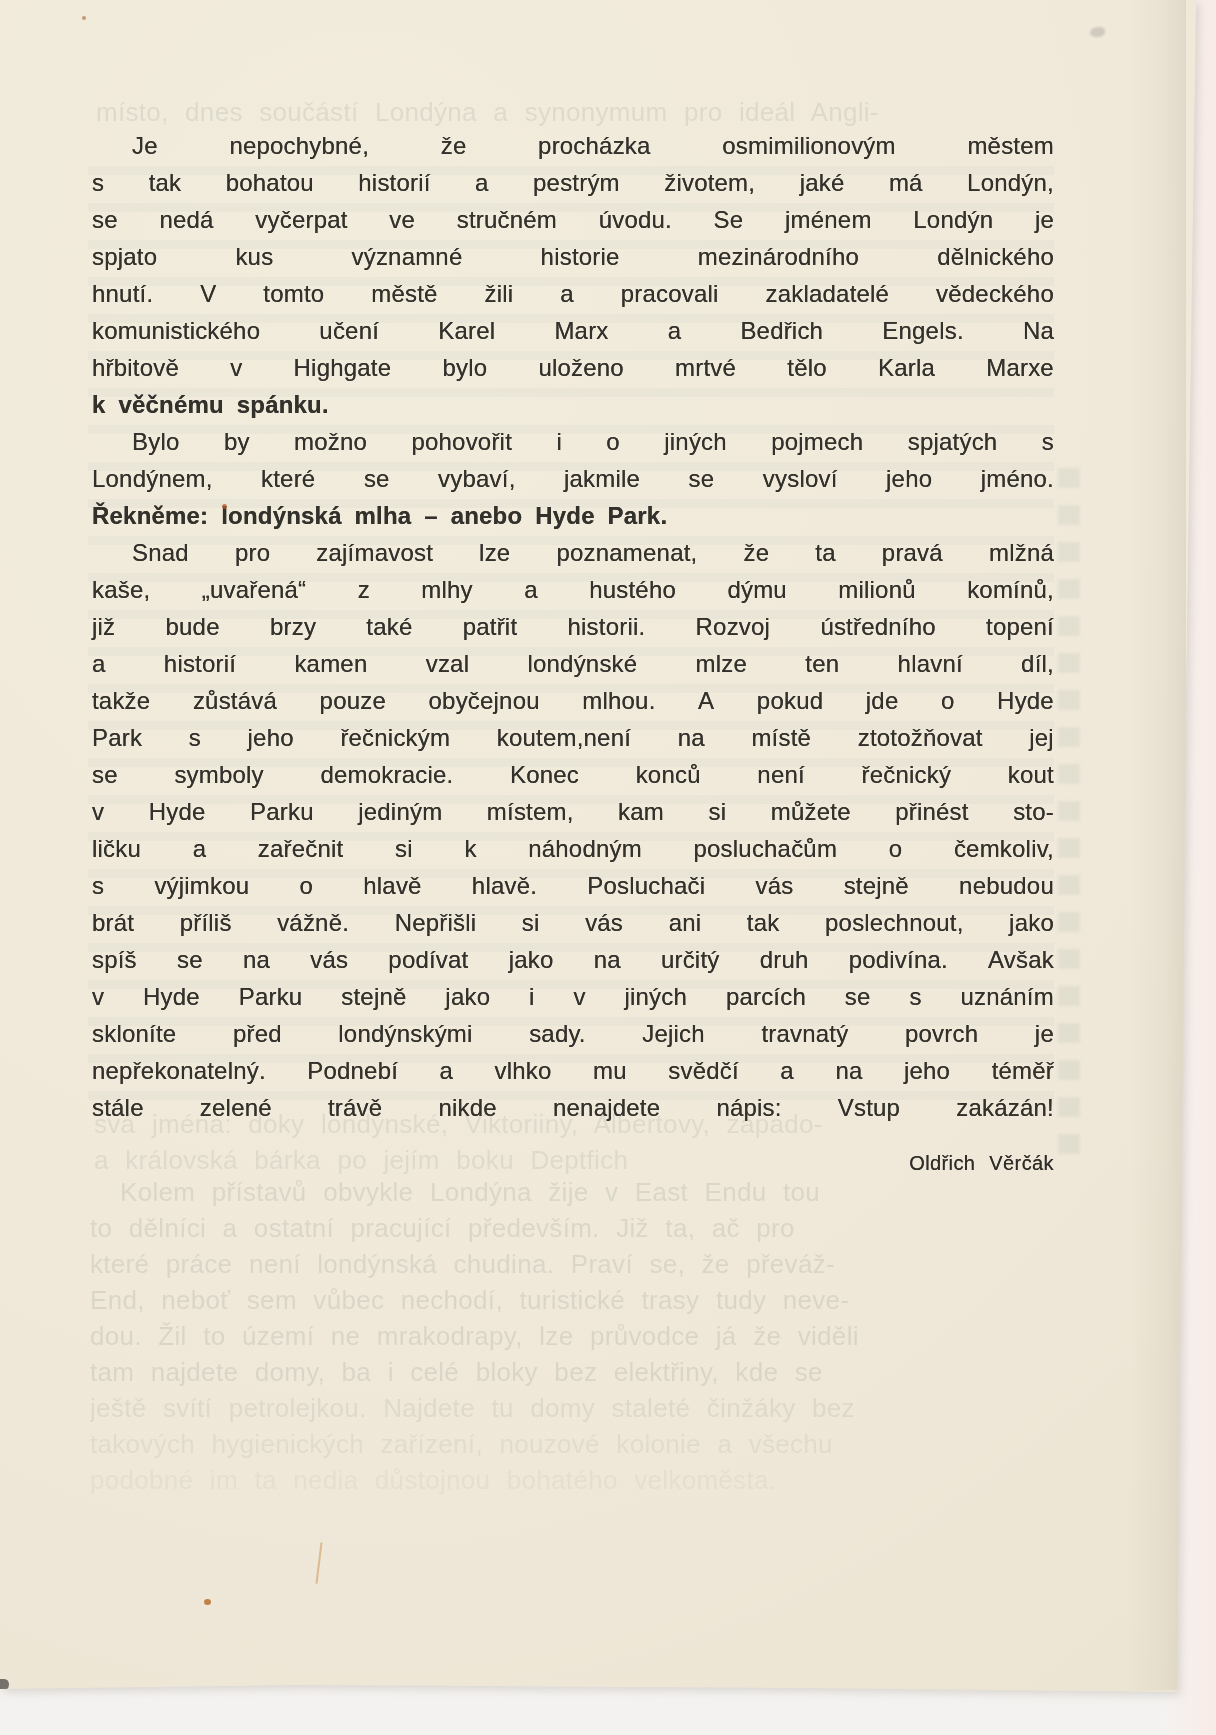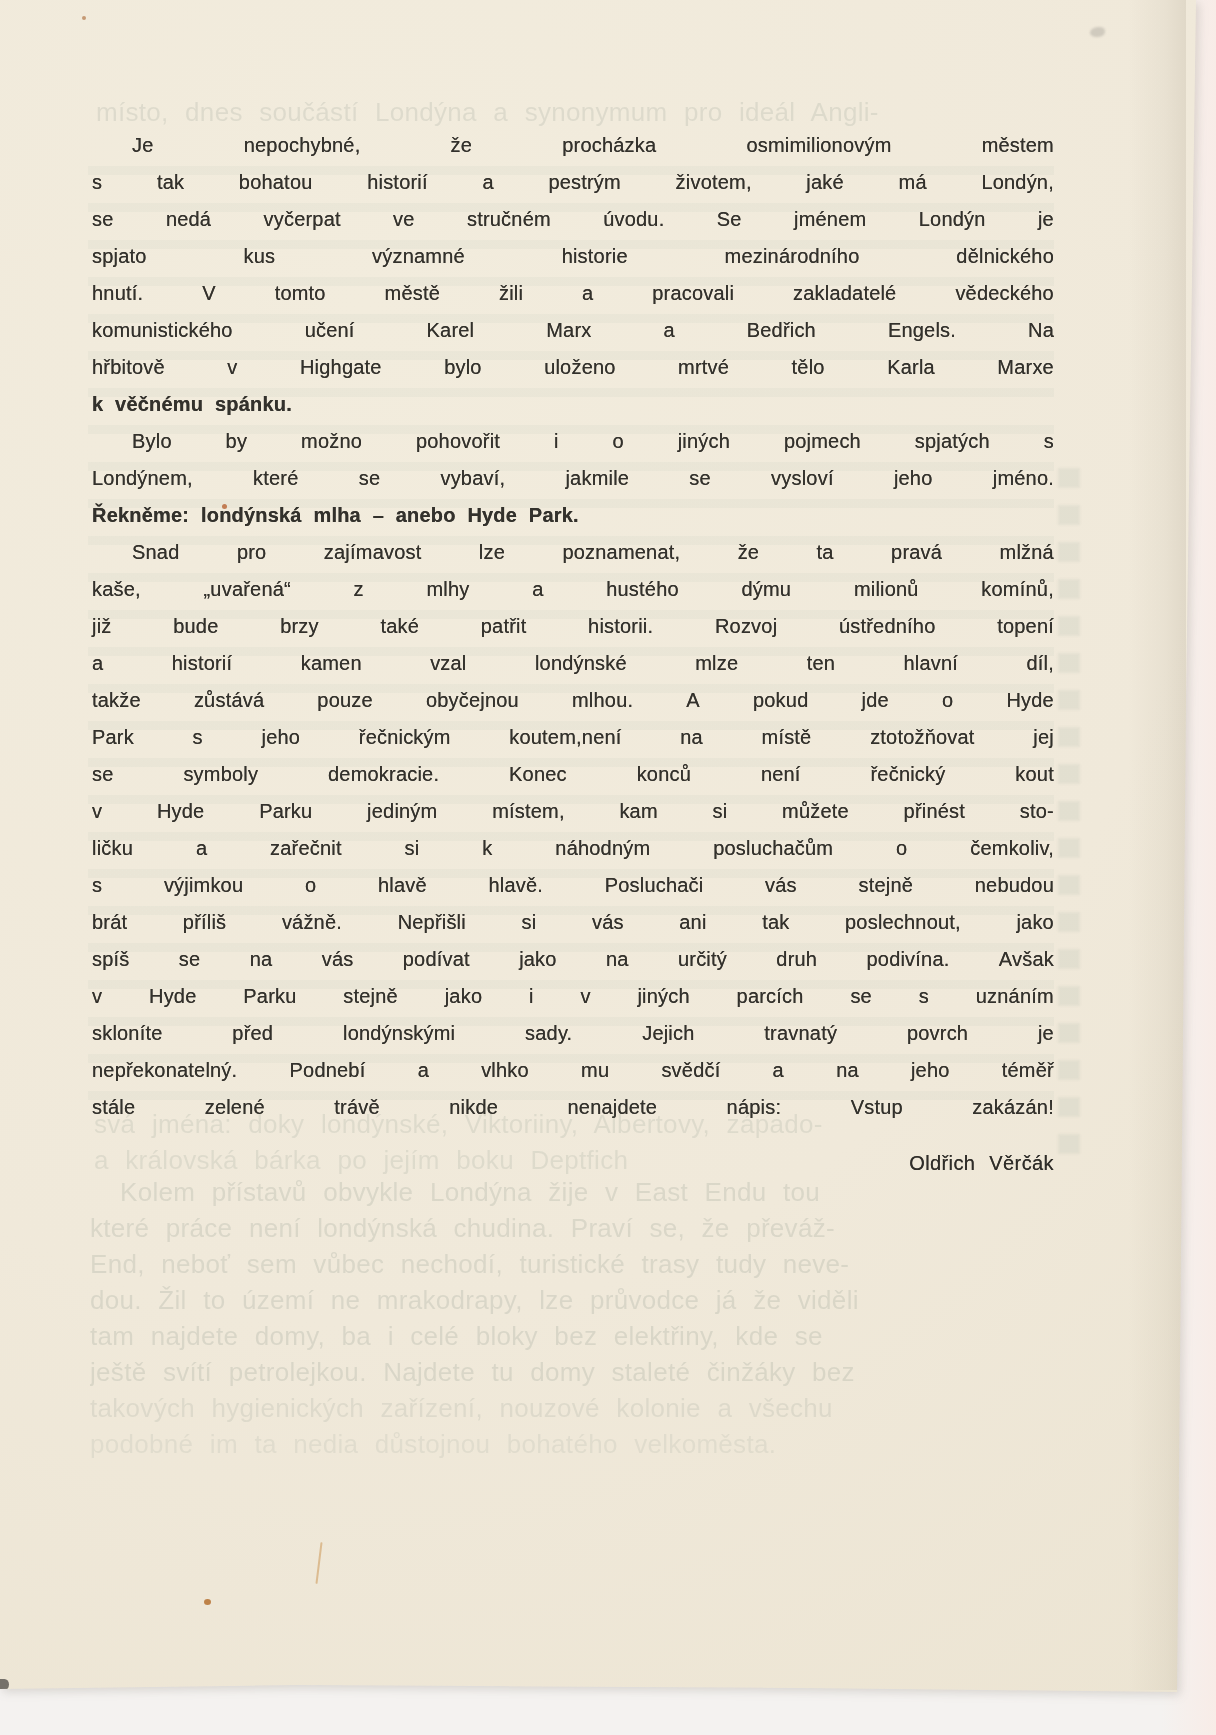--- a/index.html
+++ b/index.html
@@ -30,21 +30,21 @@
   .interline-bars {
     position: absolute; left: 88px; top: 140px; width: 966px; height: 980px;
     background: repeating-linear-gradient(to bottom,
       rgba(140,165,150,0) 0 26px,
       rgba(140,165,150,0.07) 26px 35px,
       rgba(140,165,150,0) 35px 37px);
     pointer-events: none;
   }
   .text-block {
     position: absolute; left: 92px; top: 127px; width: 962px;
-    font-size: 20px; color: #33312c; letter-spacing: 0.2px;
+    font-size: 24px; color: #33312c; letter-spacing: 0.2px;
     text-shadow: 0 0 0.5px rgba(51,49,44,0.85);
   }
   .para { margin: 0; }
   .tline {
     height: 37px;
     display: flex; justify-content: space-between; align-items: center;
     white-space: nowrap;
   }
   .tline.indent { margin-left: 40px; }
   .tline.plain { display: block; line-height: 37px; word-spacing: 6px; font-weight: bold; }
@@ -398,20 +398,21 @@
 
       <div class="bleed bleed-mid">
           <div class="bleed-line">svá jména: doky londýnské, Viktoriiny, Albertovy, západo-</div>
           <div class="bleed-line">a královská bárka po jejím boku Deptfich</div>
         </div>
 
       <div class="signature">Oldřich Věrčák</div>
 
       <div class="bleed bleed-bottom">
           <div class="bleed-line">Kolem přístavů obvykle Londýna žije v East Endu tou</div>
+          <div class="bleed-line">to dělníci a ostatní pracující především. Již ta, ač pro</div>
           <div class="bleed-line">které práce není londýnská chudina. Praví se, že převáž-</div>
           <div class="bleed-line">End, neboť sem vůbec nechodí, turistické trasy tudy neve-</div>
           <div class="bleed-line">dou. Žil to území ne mrakodrapy, lze průvodce já že viděli</div>
           <div class="bleed-line">tam najdete domy, ba i celé bloky bez elektřiny, kde se</div>
           <div class="bleed-line">ještě svítí petrolejkou. Najdete tu domy staleté činžáky bez</div>
           <div class="bleed-line">takových hygienických zařízení, nouzové kolonie a všechu</div>
           <div class="bleed-line">podobné im ta nedia důstojnou bohatého velkoměsta.</div>
         </div>
 
       <div class="margin-strip"></div>

